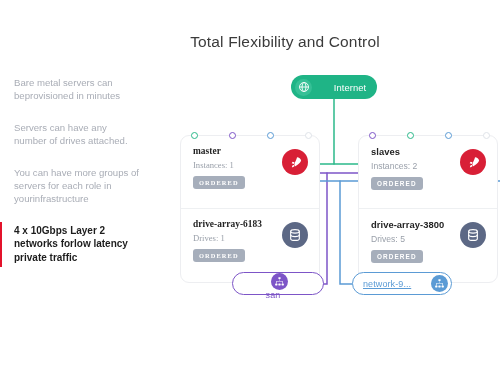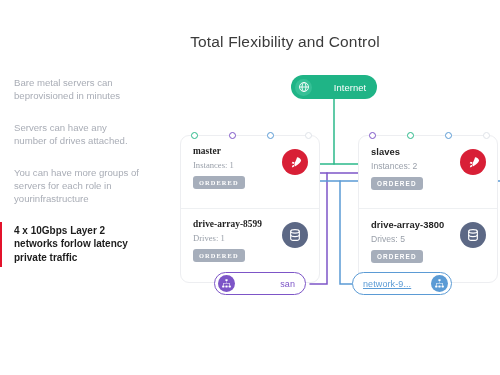--- a/index.html
+++ b/index.html
@@ -98,21 +98,21 @@
     position:absolute;width:7px;height:7px;border-radius:50%;
     background:#ffffff;box-sizing:border-box;border:1.6px solid #cfd4dc;
   }
 
   
   .netpill{
     position:absolute;top:212px;height:23px;border-radius:12px;
     background:#ffffff;border:1.4px solid #7d55c7;
     display:flex;align-items:center;box-sizing:border-box;
   }
-  .netpill.san{left:44px;width:92px;}
+  .netpill.san{left:62px;width:92px;flex-direction:column;}
   .netpill.net{left:182px;width:100px;border-color:#5b9bd5;}
   .net-ico{
     width:17px;height:17px;border-radius:50%;flex:0 0 auto;
     display:flex;align-items:center;justify-content:center;
   }
   .netpill.san .net-ico{background:#7d55c7;margin-left:3px;}
   .netpill.net .net-ico{background:#5b9bd5;margin-right:3px;order:2;}
   .net-label{flex:1;font-size:9px;letter-spacing:.1px;}
   .netpill.san .net-label{color:#7d55c7;text-align:right;padding-right:10px;}
   .netpill.net .net-label{color:#5b9bd5;text-align:left;padding-left:10px;order:1;text-decoration:underline;}
@@ -185,21 +185,21 @@
           <svg width="15" height="15" viewBox="0 0 24 24" fill="#ffffff">
             <path d="M14.5 3.5c3 0 6 2.2 6.5 5.6-2.1 3.9-5.2 6.4-7.6 7.7l-3.2-3.2C11.4 11 13.5 7.2 14.5 3.5z"></path>
             <path d="M9.3 14.2l-3.4-1 1.4-2.6 3 1z"></path>
             <path d="M9.9 14.8l1 3.4 2.6-1.4-1-3z"></path>
             <path d="M7.6 16.4c-1 1-1.4 3.3-1.4 3.3s2.3-.4 3.3-1.4c.6-.6.6-1.5 0-2.1-.5-.5-1.4-.4-1.9.2z"></path>
           </svg>
         </span>
       </div>
 
       <div class="card">
-        <div class="card-title">drive-array-8599</div>
+        <div class="card-title">drive-array-6183</div>
         <div class="card-sub">Drives: 1</div>
         <span class="badge">ORDERED</span>
         <span class="card-ico storage">
           <svg width="16" height="16" viewBox="0 0 24 24" fill="none" stroke="#ffffff" stroke-width="1.7">
             <ellipse cx="12" cy="6.5" rx="6.5" ry="2.6"></ellipse>
             <path d="M5.5 6.5v11c0 1.4 2.9 2.6 6.5 2.6s6.5-1.2 6.5-2.6v-11"></path>
             <path d="M5.5 11.8c0 1.5 2.9 2.6 6.5 2.6s6.5-1.1 6.5-2.6"></path>
           </svg>
         </span>
       </div>

